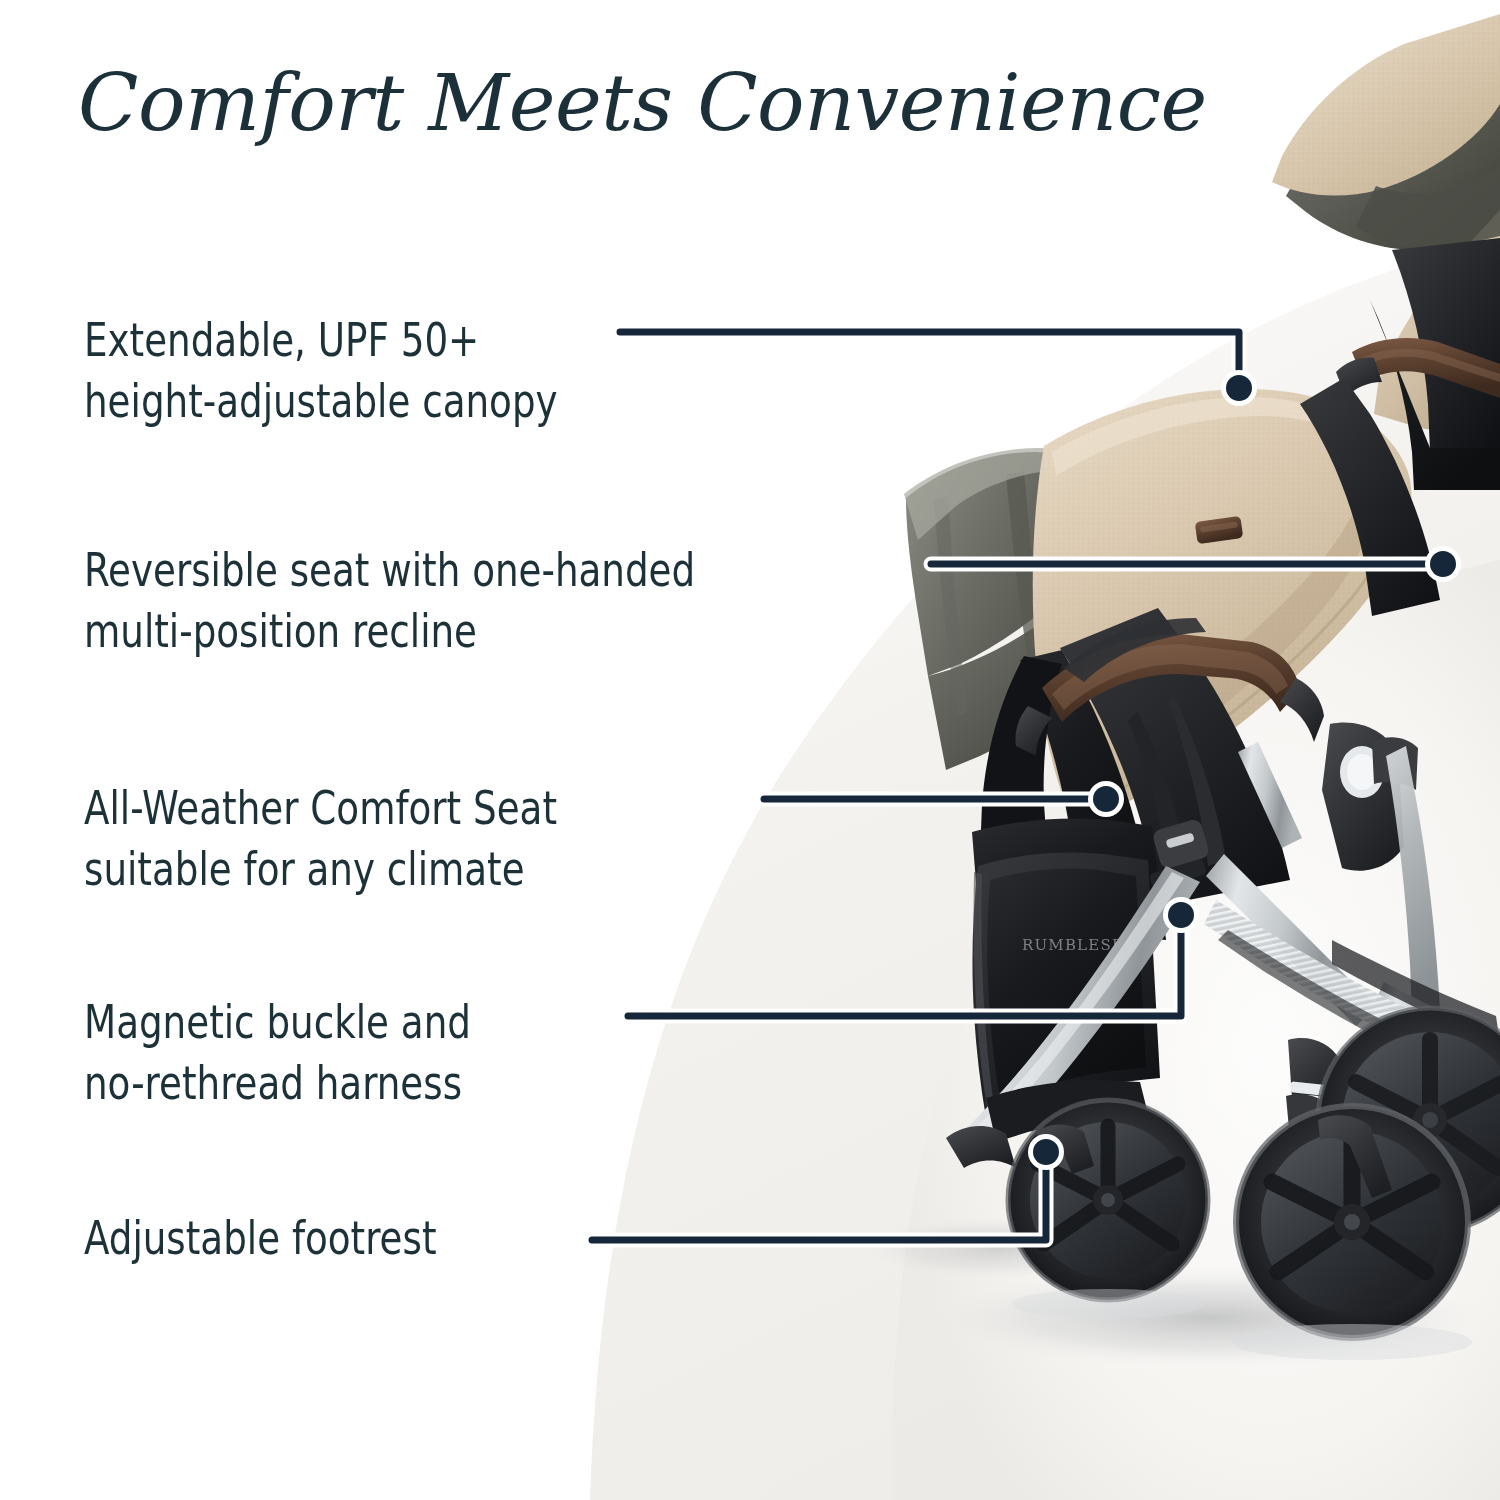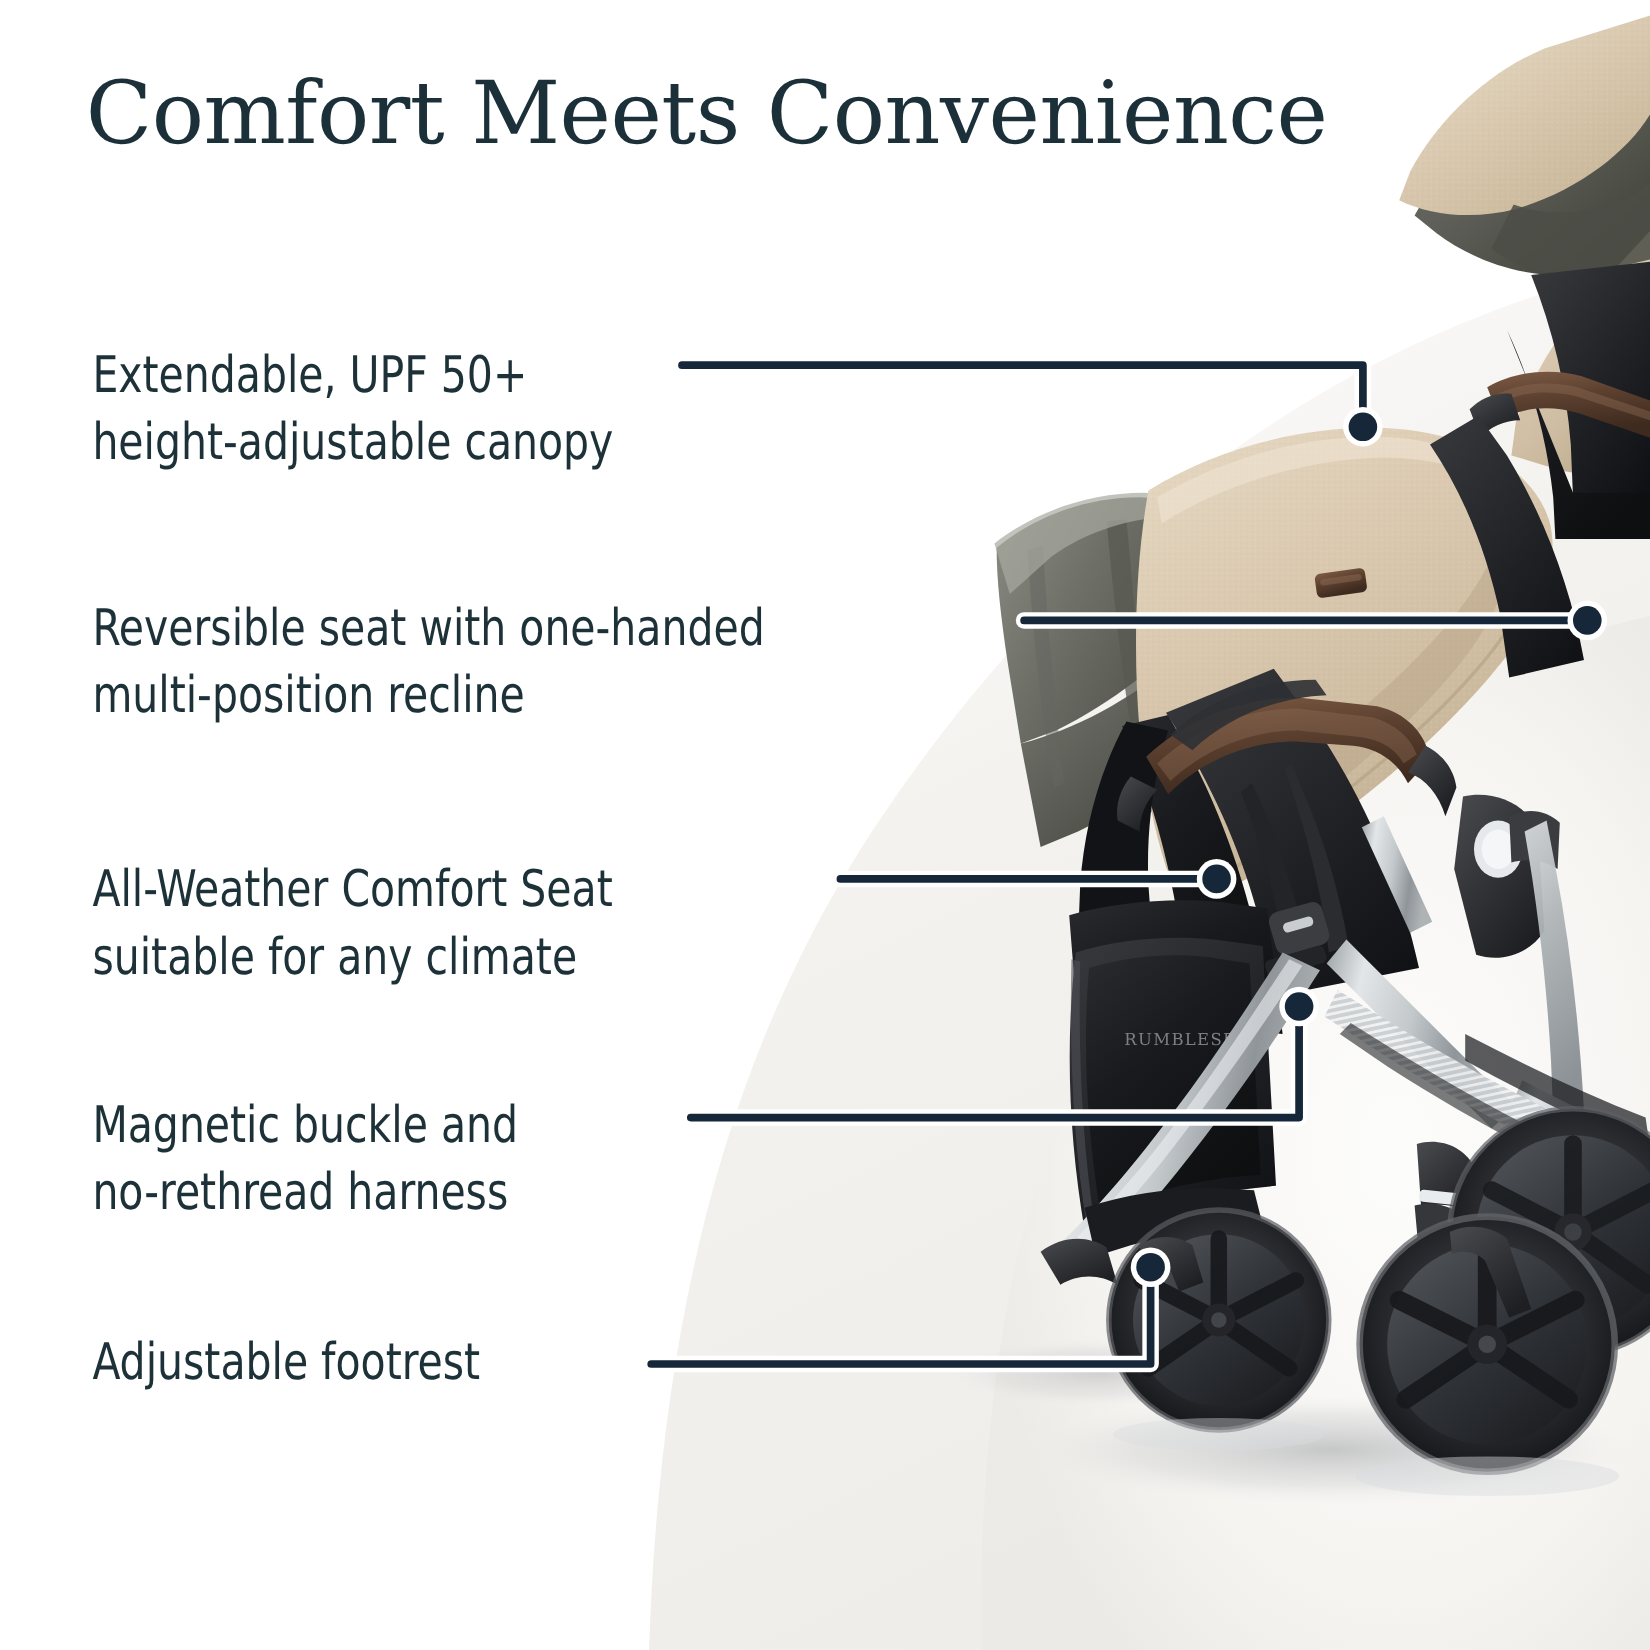--- a/index.html
+++ b/index.html
@@ -16,21 +16,21 @@
   .bg-shape { position:absolute; inset:0; z-index:0; }
 
   
   .product-photo { position:absolute; inset:0; z-index:1; }
 
   
   .title {
     position:absolute; left:78px; top:62px; z-index:5;
     font-family:"DejaVu Serif", "Liberation Serif", serif;
     font-size:79px; line-height:1.06; letter-spacing:-0.5px;
-    color:#1b3038; white-space:nowrap;
+    color:#1b3038; white-space:nowrap;font-style:italic;
   }
 
   
   .callout {
     position:absolute; z-index:6;
     font-family:"DejaVu Sans Condensed","Liberation Sans", sans-serif;
     font-stretch:condensed;
     font-size:46px; line-height:1.32;
     color:#1d3138; white-space:pre-line;
     transform:scaleX(0.90); transform-origin:left top;

